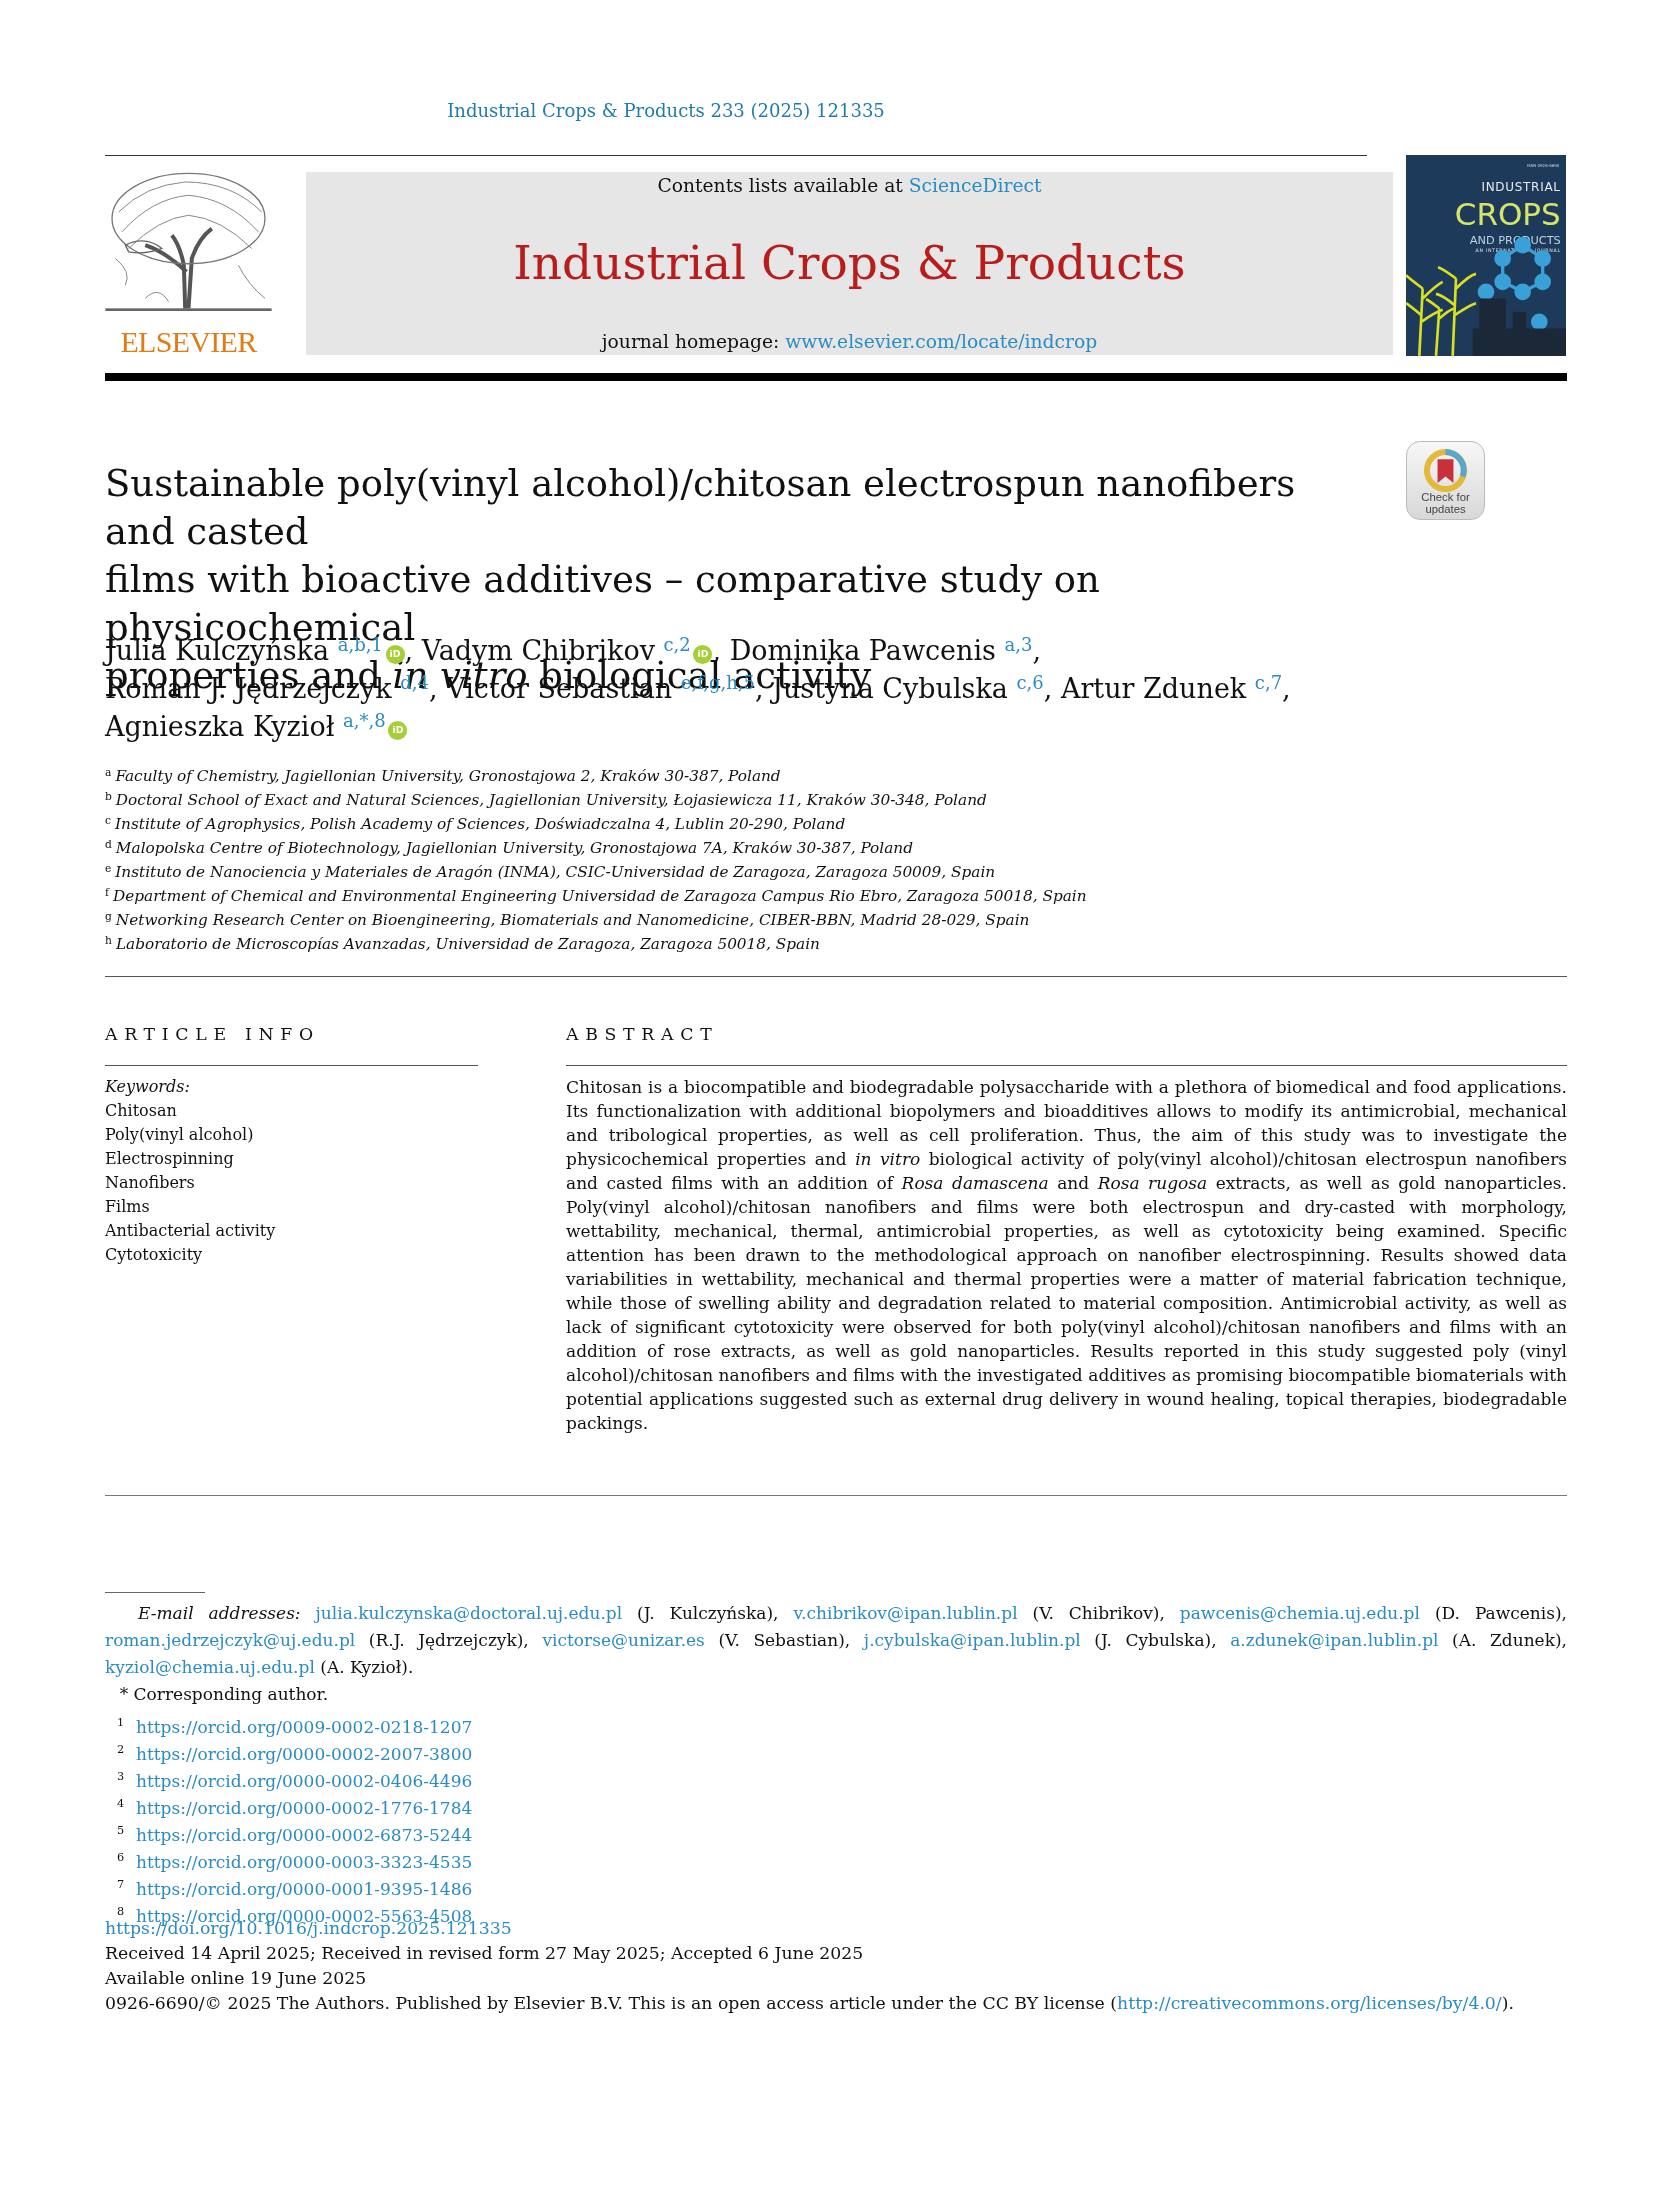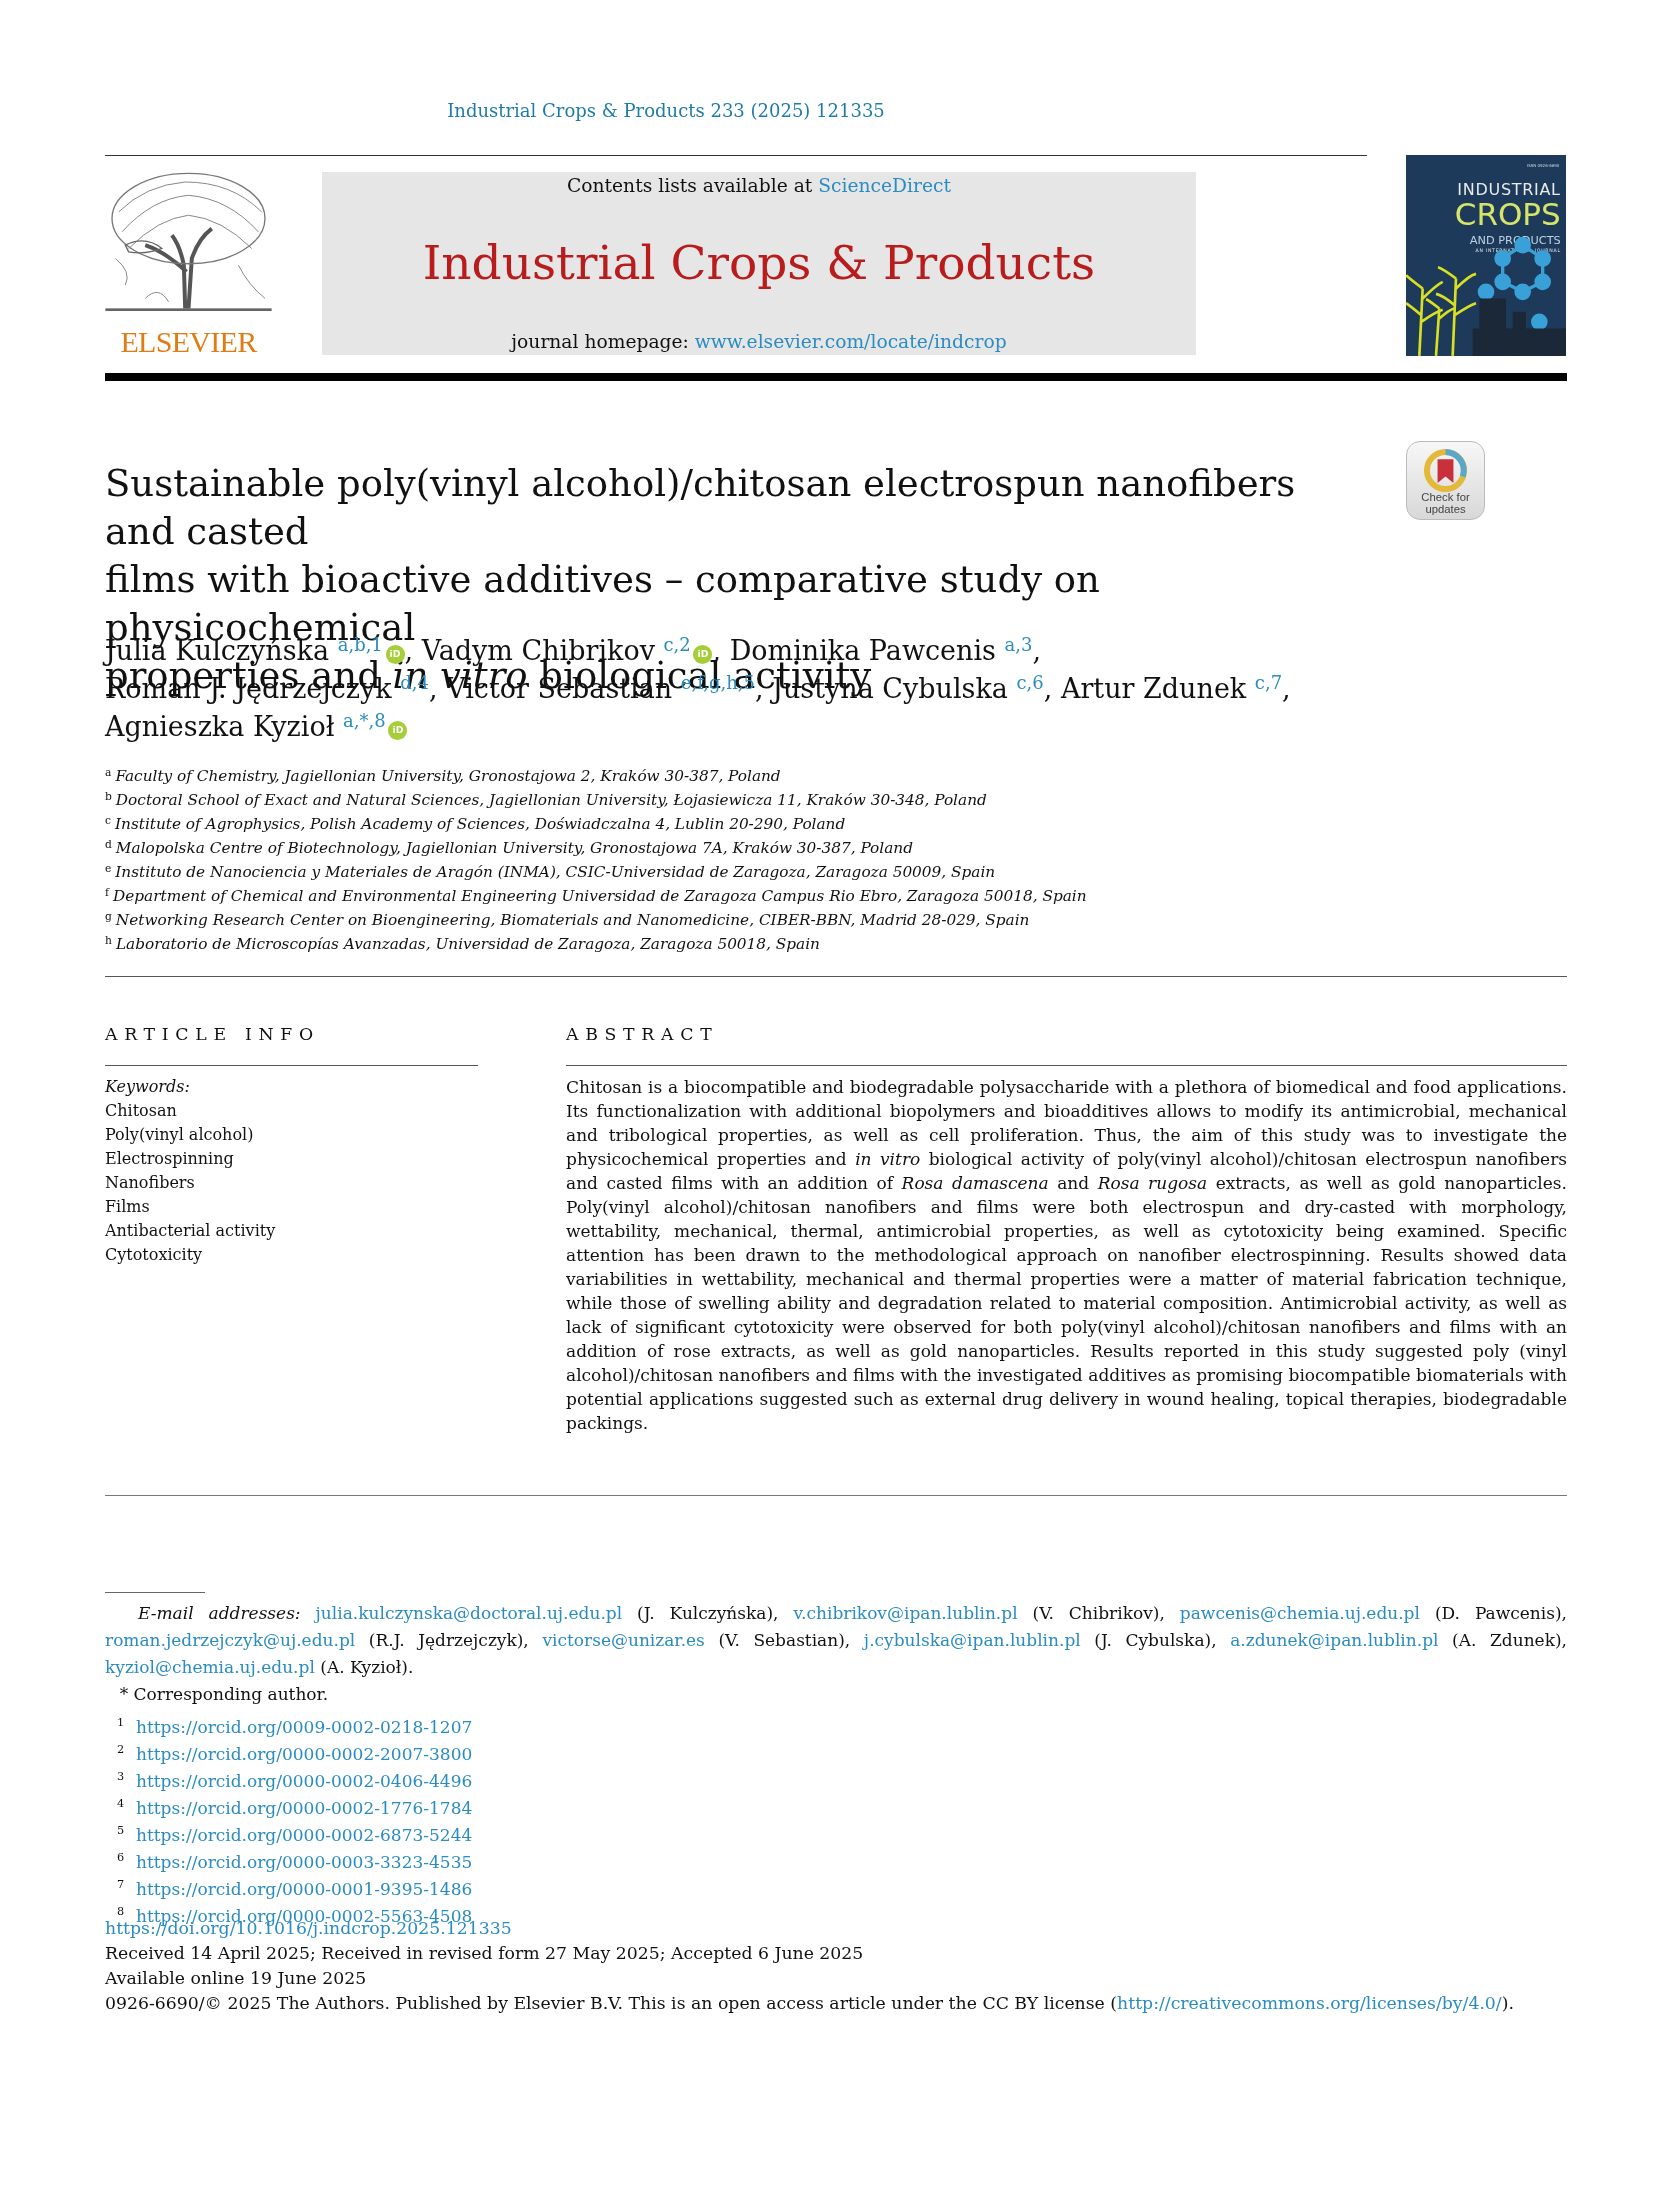--- a/index.html
+++ b/index.html
@@ -13,35 +13,35 @@
   .journal-ref {
     top: 100px; left: 0; width: 1332px; text-align: center;
     font-size: 18px; color: #1f7ca8;
   }
   .top-rule { top: 155px; left: 105px; width: 1262px; height: 1.3px; background: #333; }
   .elsevier-logo { top: 172px; left: 105px; width: 167px; height: 187px; }
   .elsevier-word {
     position: absolute; bottom: 0; left: 0; width: 167px; text-align: center;
     font-family: "Liberation Serif", serif; font-size: 30px; color: #e07c14; letter-spacing: -0.7px;
   }
-  .gray-box { top: 172px; left: 322px; width: 874px; height: 183px; background: #e6e6e6; }
+  .gray-box { top: 172px; left: 306px; width: 1087px; height: 183px; background: #e6e6e6; }
   .contents-line {
     position: absolute; top: 0; left: 0; width: 100%; text-align: center;
     font-size: 18.7px; padding-top: 2.7px;
   }
   .journal-title {
     position: absolute; top: 63px; left: 0; width: 100%; text-align: center;
     font-size: 47px; color: #b91c1c;
   }
   .homepage-line {
     position: absolute; bottom: 2.7px; left: 0; width: 100%; text-align: center;
     font-size: 18.7px;
   }
   .cover { top: 155px; left: 1406px; width: 160px; height: 201px; background: #1d3a5b; overflow: hidden; }
-  .cover-title1 { position:absolute; top: 25px; right: 5.3px; color:#eaeaea; font-family:"DejaVu Sans", sans-serif; font-size: 16px; letter-spacing: 0.7px; }
+  .cover-title1 { position:absolute; top: 25px; right: 5.3px; color:#eaeaea; font-family:"DejaVu Sans", sans-serif; font-size: 12px; letter-spacing: 0.7px; }
   .cover-title2 { position:absolute; top: 41px; right: 5.3px; color:#d6e56a; font-family:"DejaVu Sans", sans-serif; font-size: 31px; }
   .cover-title3 { position:absolute; top: 79px; right: 5.3px; color:#bcd3e6; font-family:"DejaVu Sans", sans-serif; font-size: 11.3px; }
   .cover-title4 { position:absolute; top: 93px; right: 5.3px; color:#d8e4ee; font-family:"DejaVu Sans", sans-serif; font-size: 4.7px; letter-spacing: 0.7px; }
   .cover-issn { position:absolute; top: 8px; right: 6.7px; color:#cfd8e3; font-family:"DejaVu Sans", sans-serif; font-size: 4px; }
   .thick-rule { top: 373px; left: 105px; width: 1462px; height: 8px; background: #000; }
   .check-updates {
     top: 417px; left: 1406px; width: 77px; height: 77px; border: 1.3px solid #bbb;
     background: linear-gradient(#f7f7f7, #d8d8d8); border-radius: 14px; text-align: center; margin-top: 24px;
   }
   .check-updates .lbl { position:absolute; bottom: 4px; left:0; width:100%; font-family:"Liberation Sans", sans-serif; font-size: 11.3px; line-height: 11.3px; color:#444; }

